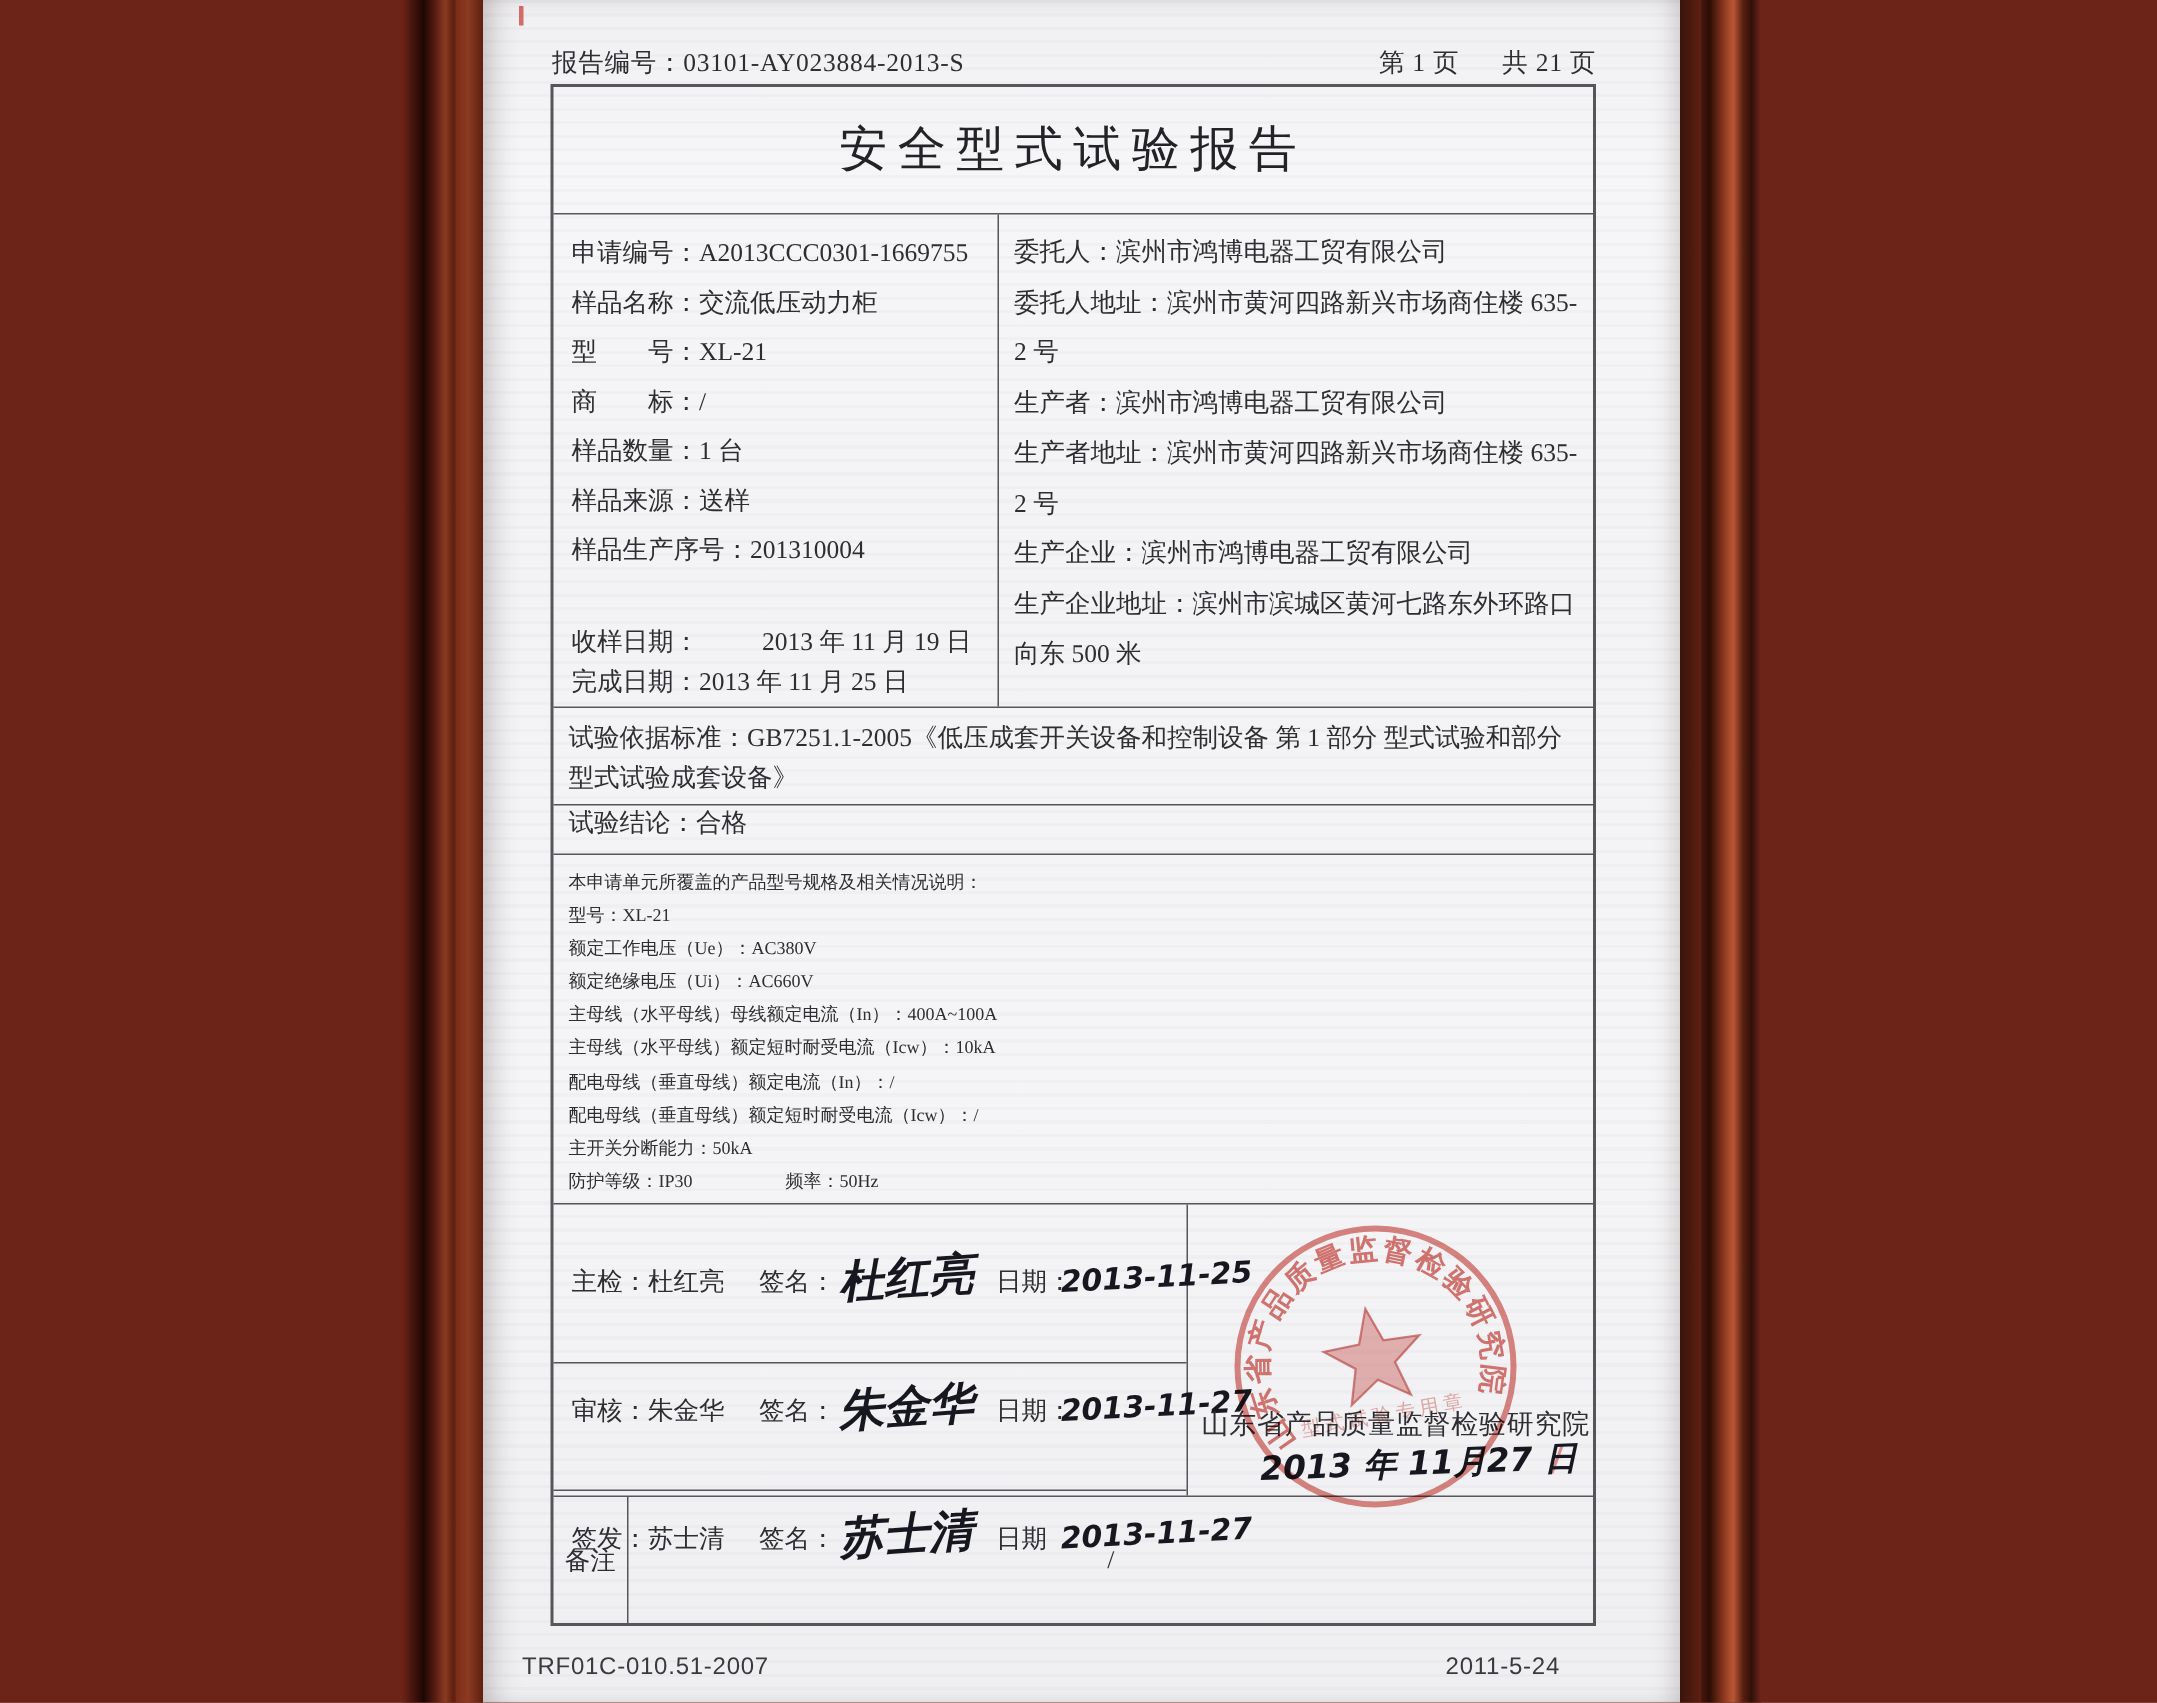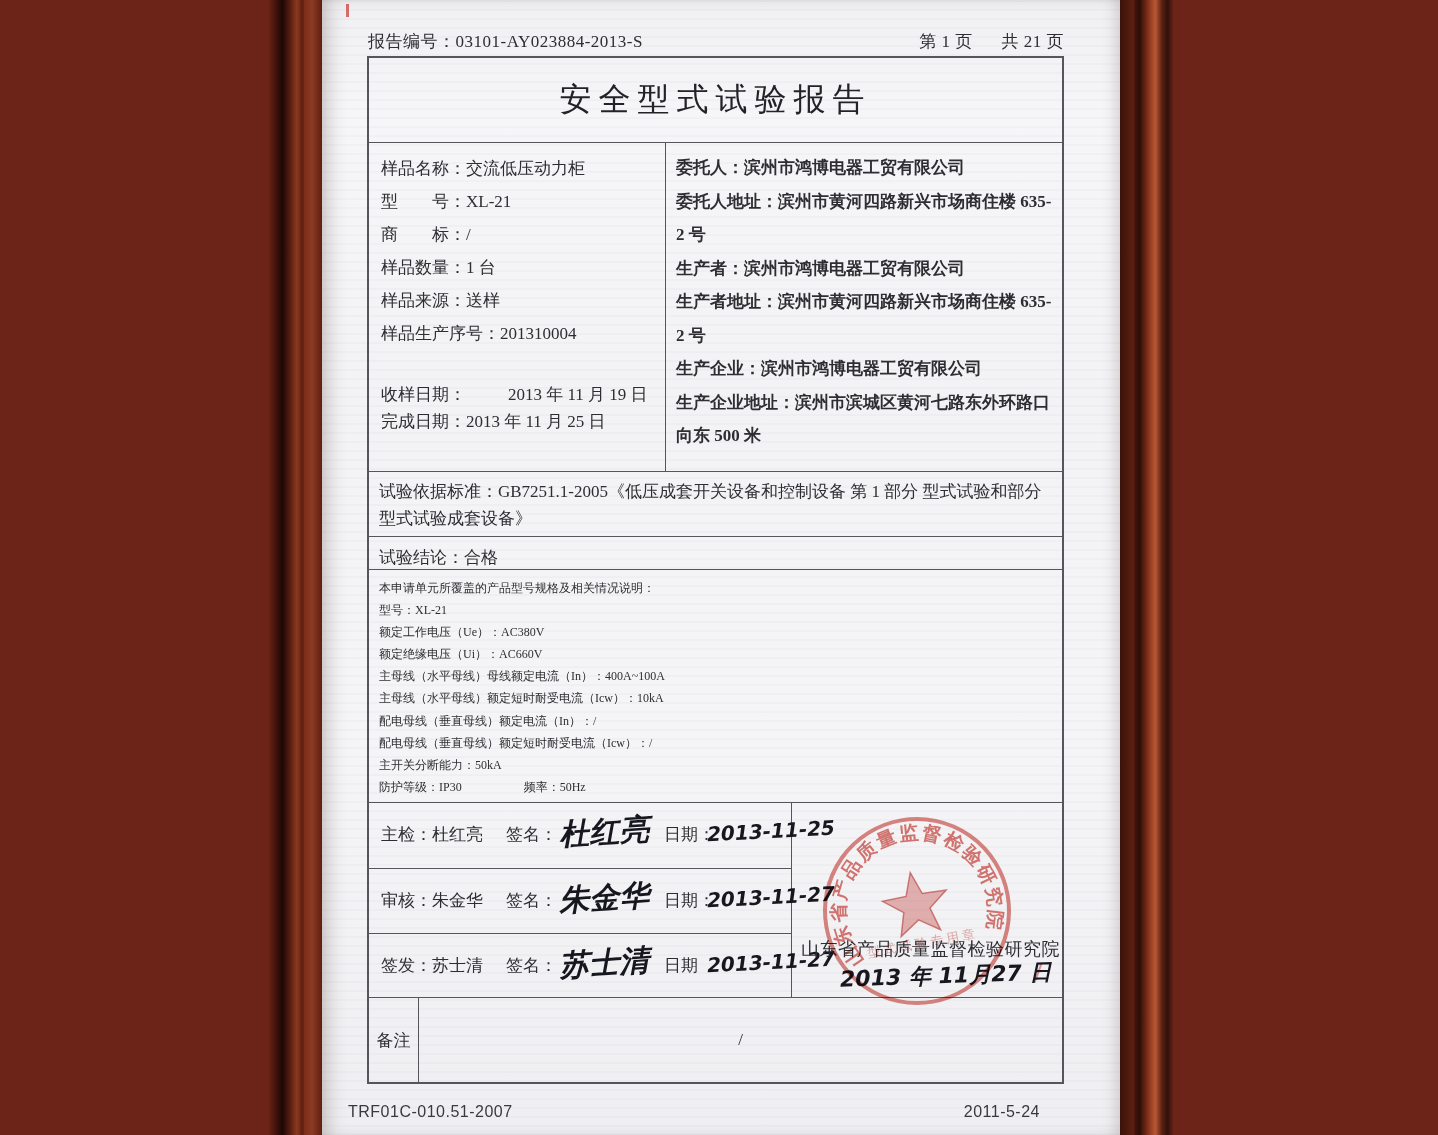--- a/index.html
+++ b/index.html
@@ -37,33 +37,33 @@
 
   .row-title { height:84px; display:flex; align-items:center; justify-content:center;
     font-size:32px; letter-spacing:7px; color:#232327; }
 
   .row-info { display:flex; height:329px; }
   .info-left { width:297px; border-right:1px solid #55555a; padding:9px 6px 0 12px; }
   .info-right { flex:1; padding:8px 8px 0 10px; }
   .il-line { height:33px; display:flex; align-items:center; white-space:nowrap; }
   .il-line.gap { margin-top:31px; height:27px;gap:42px; }
   .il-line.tight { height:26px; }
-  .ir-line { line-height:33.5px;font-weight:bold; }
+  .ir-line { line-height:33.5px; }
   .lbl { white-space:pre; }
 
   .row-standard { height:65px; padding:6px 12px 0 10px; line-height:27px; }
-  .row-conclusion { height:33px; display:flex; align-items:flex-end; padding-left:10px; }
+  .row-conclusion { height:33px; display:flex; align-items:flex-start; padding-left:10px; }
   .row-coverage { height:233px; padding:7px 10px 0 10px; font-size:12px; }
   .cov-line { line-height:22.1px; white-space:nowrap; }
   .cov-last { display:flex; }
   .cov-freq { margin-left:62px; }
 
   .row-sig { display:flex; height:195px; }
   .sig-left { width:423px; border-right:1px solid #55555a; }
-  .sig-row { height:65px; position:relative; border-top:1px solid #55555a; }
+  .sig-row { height:65px; position:relative; border-top:1px solid #55555a;margin-top:20px; }
   .sig-row:first-child { border-top:none; }
   .sig-role { position:absolute; left:12px; top:20px; white-space:pre; }
   .sig-label { position:absolute; left:137px; top:20px;text-align:center; }
   .sig-date-label { position:absolute; left:295px; top:20px; }
   .hand { font-family:"DejaVu Sans","Liberation Sans",sans-serif; font-style:italic;
     font-weight:bold; color:#17171f; }
   .sig-hand { position:absolute; left:190px; top:9px; font-size:30px; transform:rotate(-4deg); white-space:nowrap; }
   .sig-date { position:absolute; left:338px; top:16px; font-size:20px; transform:rotate(-3deg); white-space:nowrap; }
   .sig-right { flex:1; position:relative; overflow:visible; }
   .stamp-svg { position:absolute; left:15px; top:-2px; width:220px; height:220px;
@@ -105,20 +105,24 @@
         <span>共 21 页</span>
       </div>
     </div>
 
     <div class="doc-table">
 
       <div class="row row-title">安全型式试验报告</div>
 
       <div class="row row-info">
         <div class="info-left">
+          <div class="il-line">
+              <span class="lbl">申请编号：</span>
+              <span>A2013CCC0301-1669755</span>
+            </div>
           <div class="il-line">
               <span class="lbl">样品名称：</span>
               <span>交流低压动力柜</span>
             </div>
           <div class="il-line">
               <span class="lbl">型　　号：</span>
               <span>XL-21</span>
             </div>
           <div class="il-line">
               <span class="lbl">商　　标：</span>

